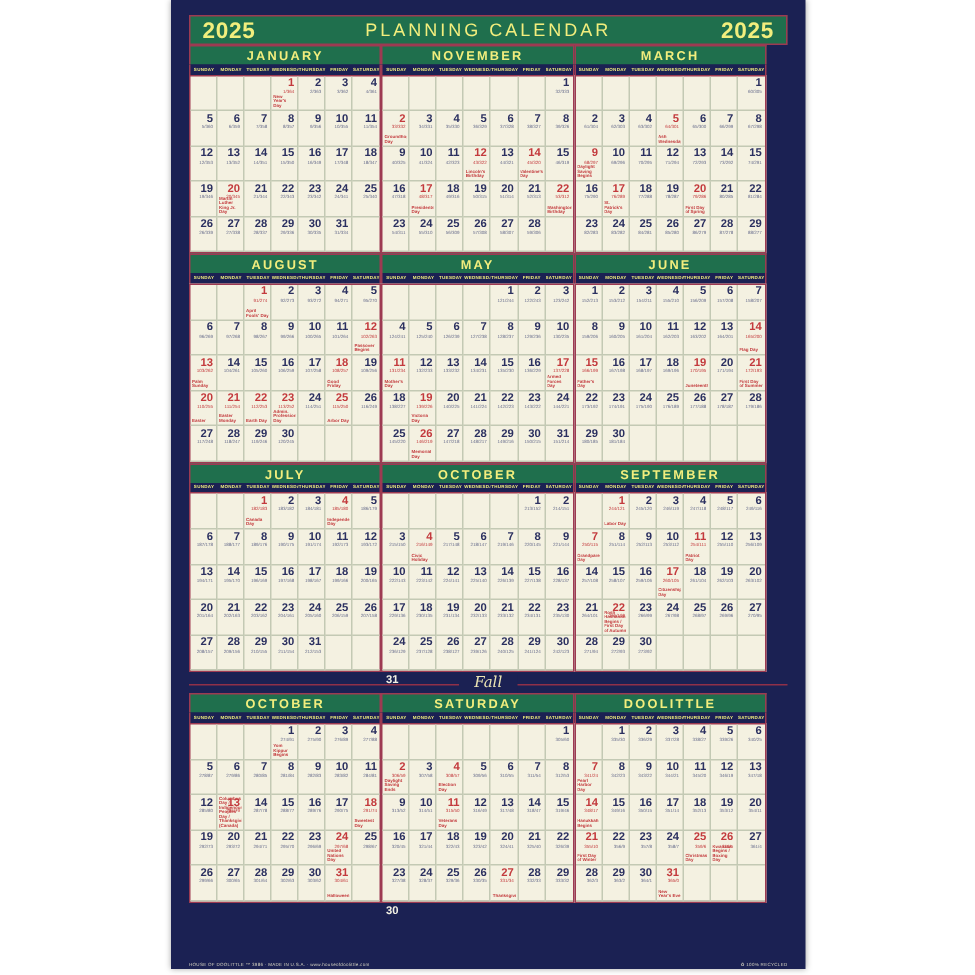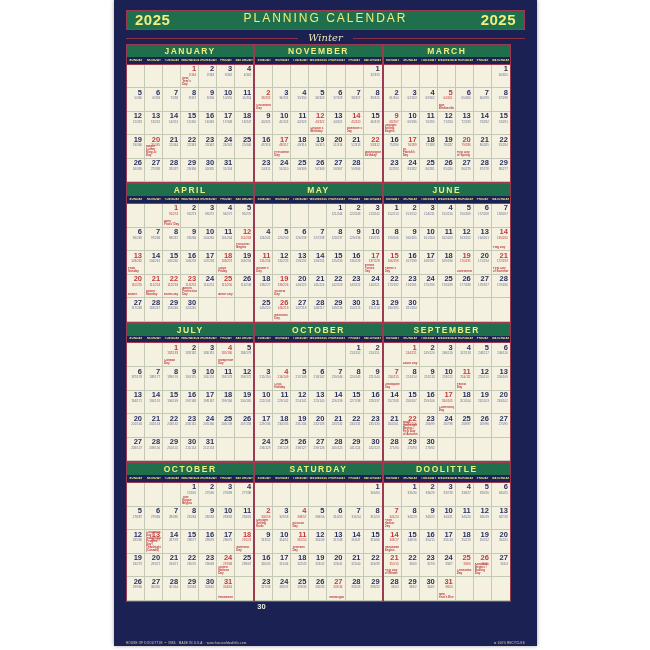--- a/index.html
+++ b/index.html
@@ -7,21 +7,21 @@
     width:650px;height:650px;background:#ffffff;position:relative;
     font-family:"Liberation Sans",sans-serif;overflow:hidden;
   }
   .poster{
     position:absolute;left:114px;top:0;width:423px;height:646px;
     background:#1b2153;box-shadow:0 0 4px rgba(0,0,0,.35);
     box-sizing:border-box;padding:0 12px;
   }
   .hdr-bar{
     margin-top:10px;height:20px;background:#1f6f4d;border:1px solid #9d3a52;
-    display:flex;align-items:flex-start;justify-content:space-between;
+    display:flex;align-items:center;justify-content:space-between;
     padding:0 8px;box-sizing:border-box;
   }
   .hdr-year{font-size:15px;font-weight:bold;color:#f2ee7d;letter-spacing:.5px;}
   .hdr-title{font-size:12px;font-weight:normal;color:#f2ee7d;letter-spacing:2px;}
   .season{position:relative;height:12px;margin-top:2px;}
   .season::before{
     content:"";position:absolute;left:0;right:0;top:6px;border-top:1px solid #8f3049;
   }
   .season-label{
     position:relative;z-index:1;display:table;margin:0 auto;padding:0 10px;
@@ -69,23 +69,20 @@
 <body>
 
 <div class="poster">
   <div class="hdr-bar">
     <span class="hdr-year">2025</span>
     <span class="hdr-title">PLANNING CALENDAR</span>
     <span class="hdr-year">2025</span>
   </div>
   <div id="seasons">
       <div>
-        <div class="season">
-          <span class="season-label">Winter</span>
-        </div>
         <div class="months-row">
           <div class="month">
             <div class="month-hdr">JANUARY</div>
             <div class="dow-row">
               <span class="dow">SUNDAY</span>
               <span class="dow">MONDAY</span>
               <span class="dow">TUESDAY</span>
               <span class="dow">WEDNESDAY</span>
               <span class="dow">THURSDAY</span>
               <span class="dow">FRIDAY</span>
@@ -504,21 +501,21 @@
             <div class="ovf">
               <span style="left: 2px;">30</span>
               <span style="left: 20px;">31</span>
             </div>
           </div>
         </div>
       </div>
       <div>
         <div class="months-row">
           <div class="month">
-            <div class="month-hdr">APRIL</div>
+            <div class="month-hdr">AUGUST</div>
             <div class="dow-row">
               <span class="dow">SUNDAY</span>
               <span class="dow">MONDAY</span>
               <span class="dow">TUESDAY</span>
               <span class="dow">WEDNESDAY</span>
               <span class="dow">THURSDAY</span>
               <span class="dow">FRIDAY</span>
               <span class="dow">SATURDAY</span>
             </div>
             <div class="grid">
@@ -1378,20 +1375,23 @@
               </div>
               <div class="cell"></div>
               <div class="cell"></div>
               <div class="cell"></div>
               <div class="cell"></div>
             </div>
           </div>
         </div>
       </div>
       <div>
+        <div class="season">
+          <span class="season-label">Fall</span>
+        </div>
         <div class="months-row">
           <div class="month">
             <div class="month-hdr">OCTOBER</div>
             <div class="dow-row">
               <span class="dow">SUNDAY</span>
               <span class="dow">MONDAY</span>
               <span class="dow">TUESDAY</span>
               <span class="dow">WEDNESDAY</span>
               <span class="dow">THURSDAY</span>
               <span class="dow">FRIDAY</span>

